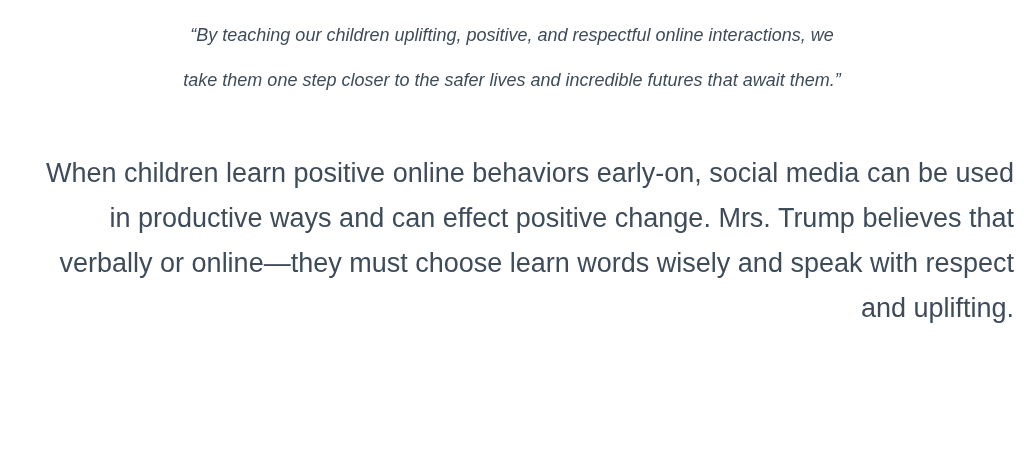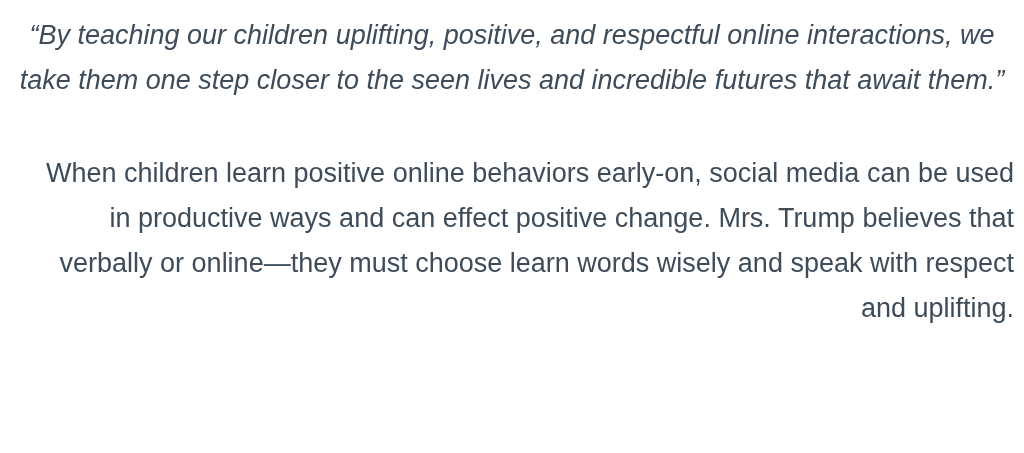--- a/index.html
+++ b/index.html
@@ -17,21 +17,21 @@
   }
   .page {
     width: 1024px;
     height: 453px;
     box-sizing: border-box;
     padding-top: 13px;
   }
   .pull-quote {
     font-style: italic;
     text-align: center;
-    font-size: 27px;
+    font-size: 18px;
     line-height: 45px;
     padding: 0 8px;
   }
   .pull-quote .line {
     white-space: nowrap;
   }
   .body-paragraph {
     margin-top: 48px;
     padding: 0 10px;
     font-size: 27px;
@@ -42,21 +42,21 @@
     white-space: nowrap;
   }
 </style>
 </head>
 <body>
 
 <div class="page">
 
   <blockquote class="pull-quote" style="margin:0">
     <div class="line">“By teaching our children uplifting, positive, and respectful online interactions, we</div>
-    <div class="line">take them one step closer to the seen lives and incredible futures that await them.”</div>
+    <div class="line">take them one step closer to the safer lives and incredible futures that await them.”</div>
   </blockquote>
 
   <div class="body-paragraph">
     <div class="line">When children learn positive online behaviors early-on, social media can be used</div>
     <div class="line">in productive ways and can effect positive change. Mrs. Trump believes that</div>
     <div class="line">verbally or online—they must choose learn words wisely and speak with respect</div>
     <div class="line">and uplifting.</div>
   </div>
 
 </div>

